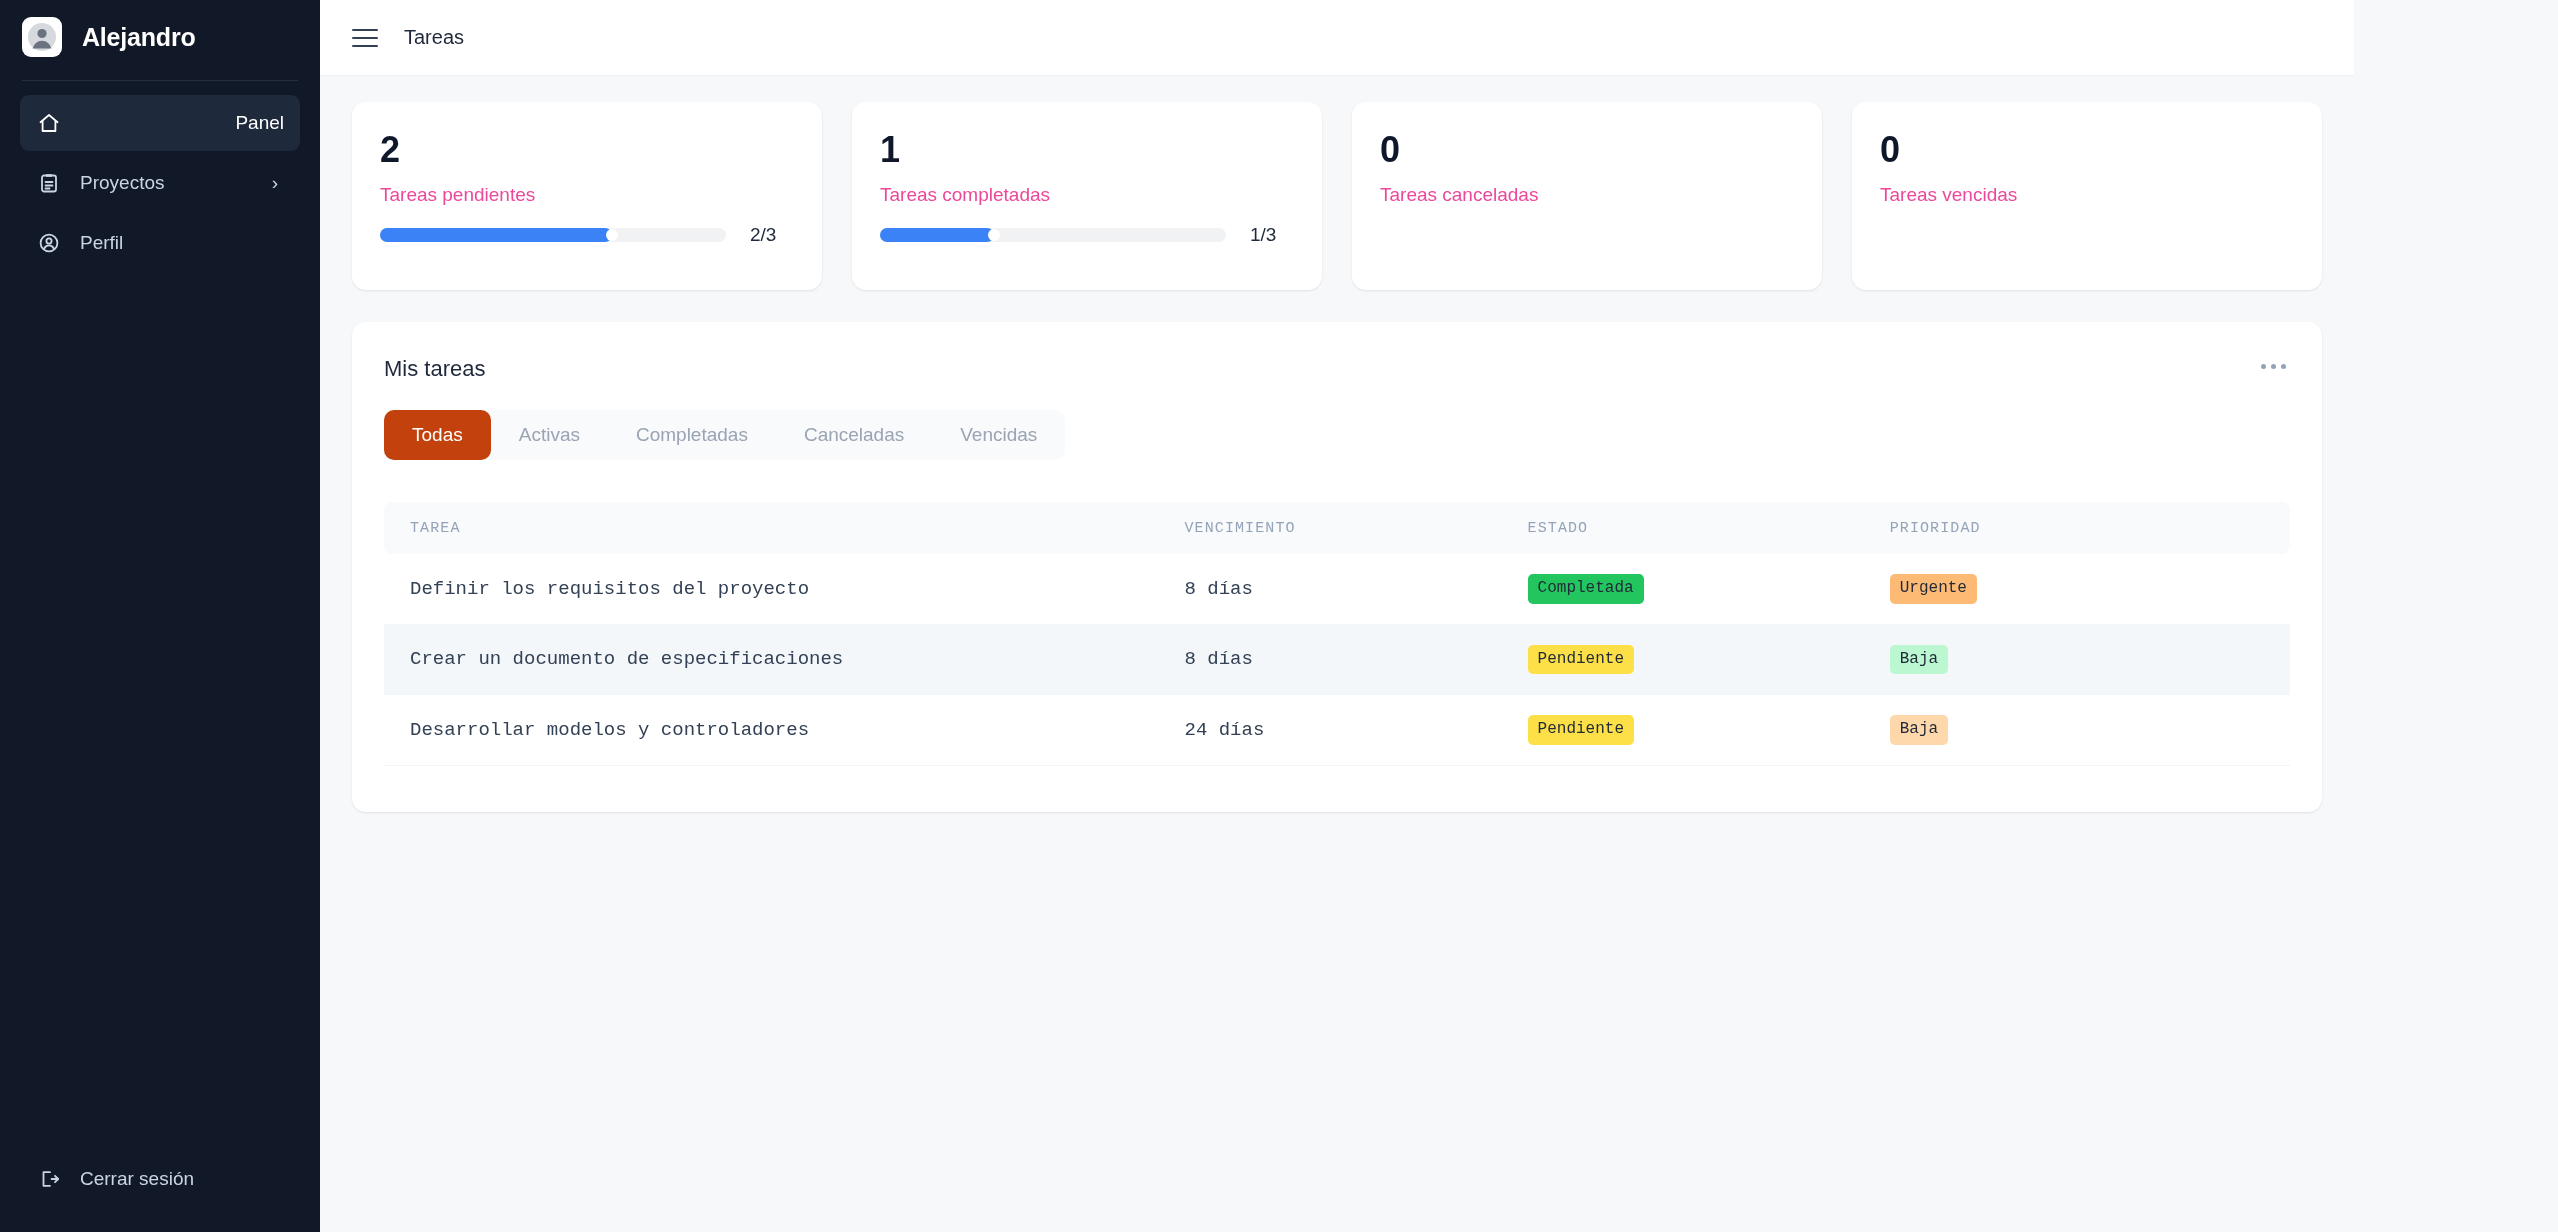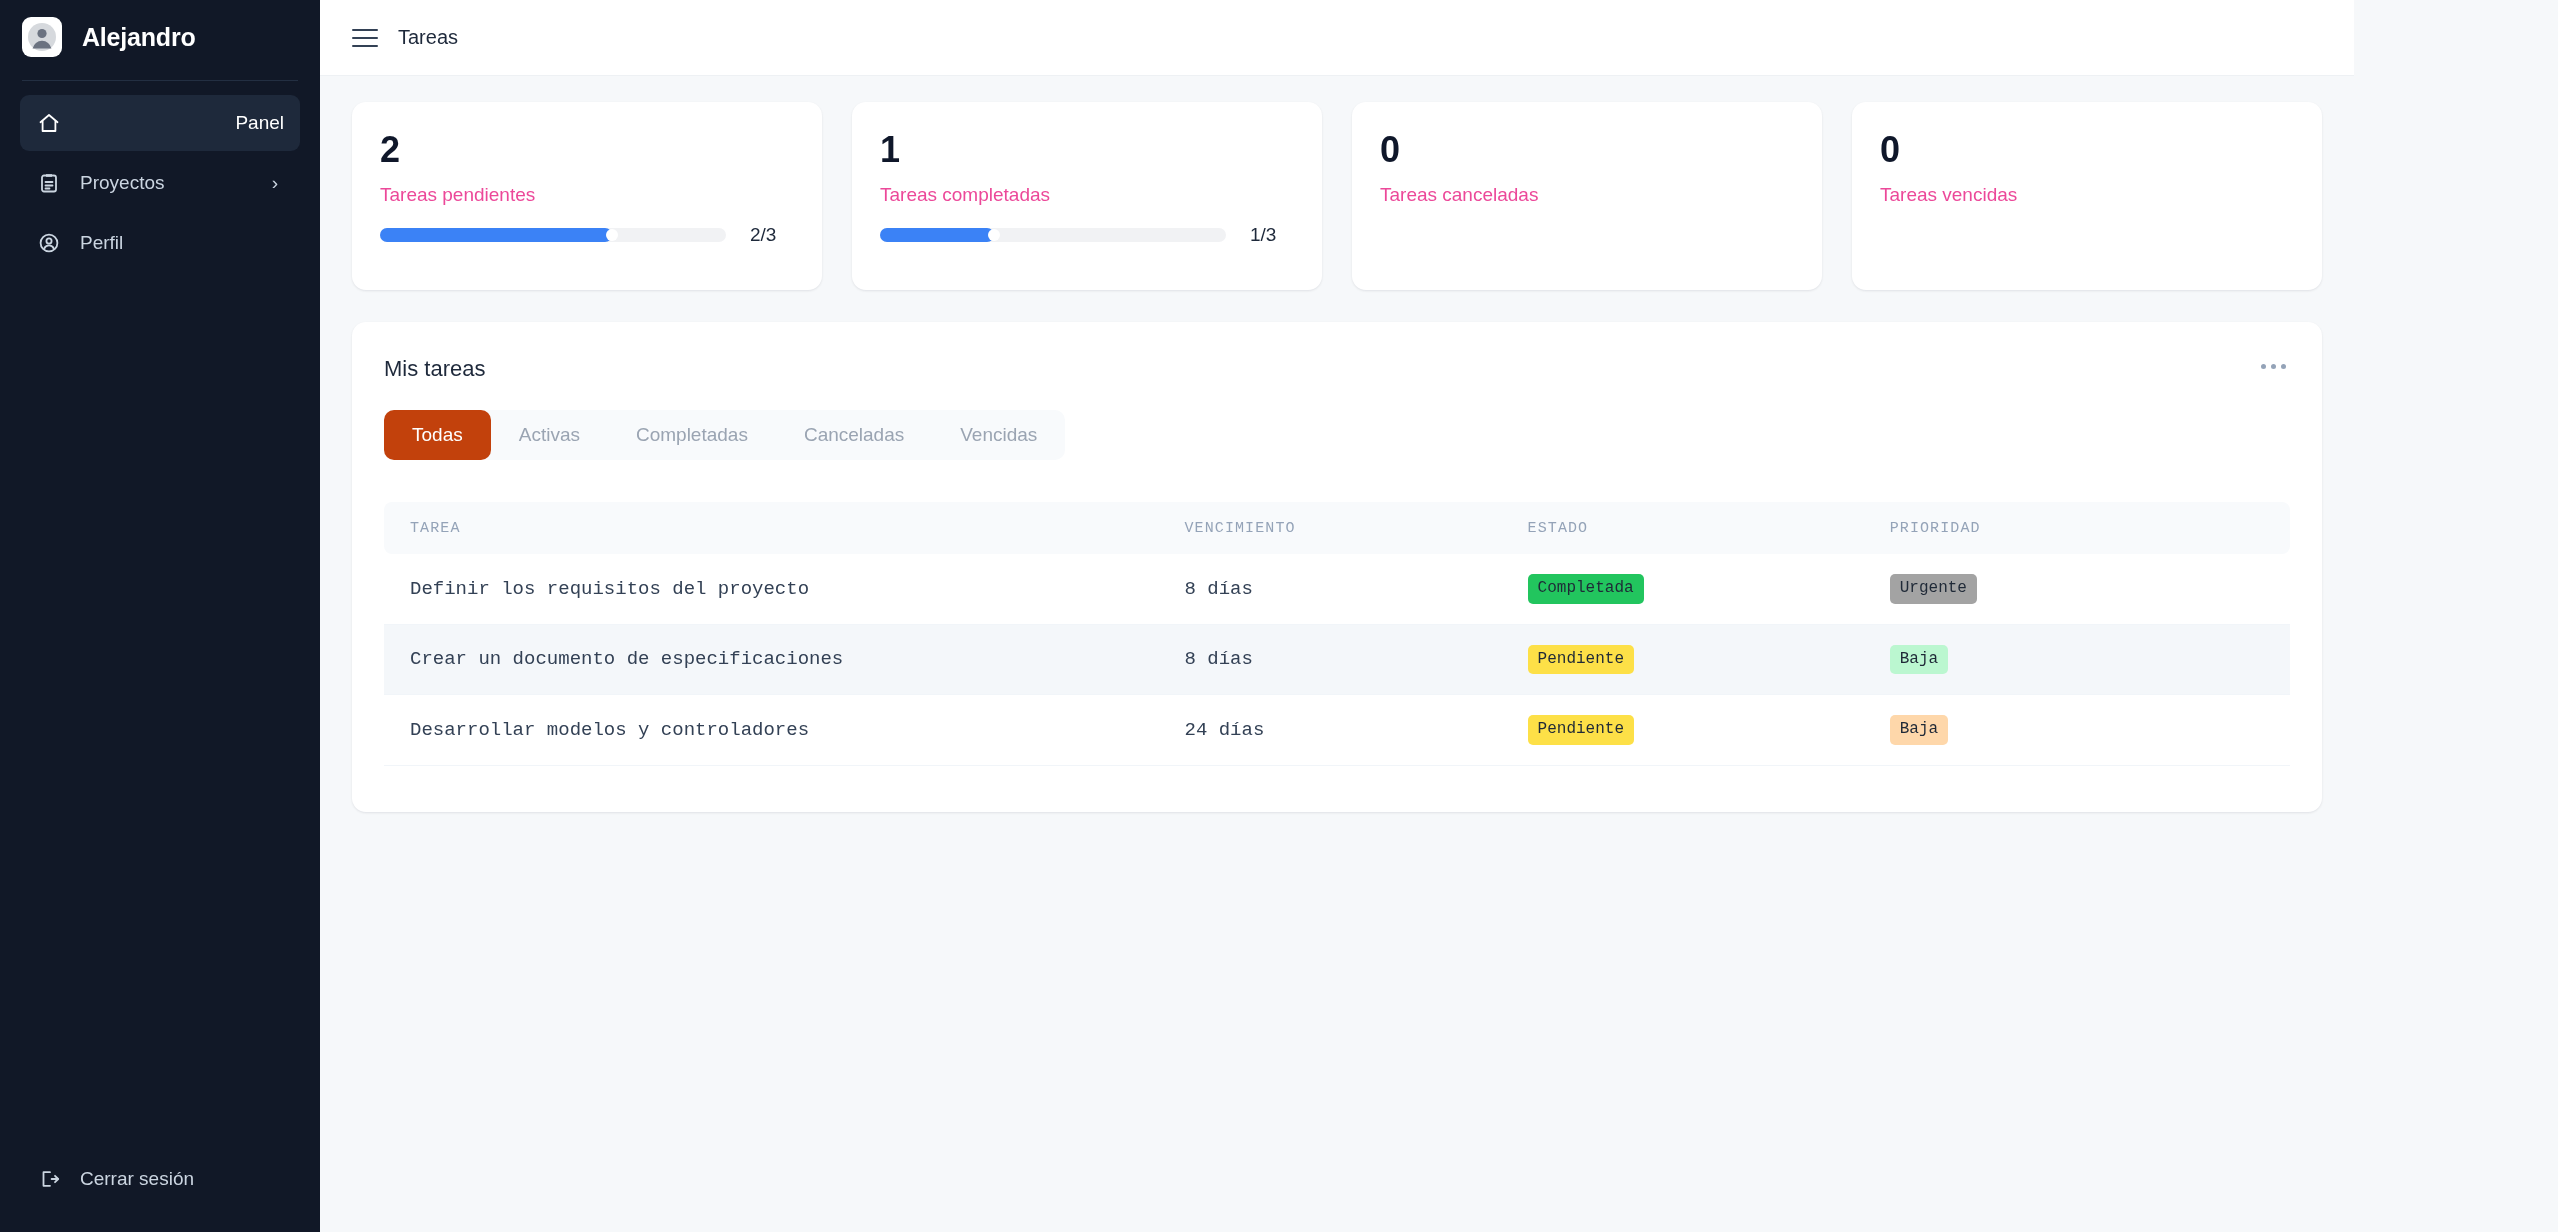--- a/index.html
+++ b/index.html
@@ -62,21 +62,21 @@
     height: 50px; padding: 0 16px;
     color: #cbd5e1; font-size: 19px; cursor: pointer;
     border-radius: 9px;
   }
 
   
   .main { flex: 1; display: flex; flex-direction: column; min-width: 0; height: 1232px; background: #f6f8fa; }
 
   .topbar {
     height: 76px; background: #ffffff;
-    display: flex; align-items: center; gap: 20px;
+    display: flex; align-items: center; gap: 26px;
     padding: 0 32px;
     flex: 0 0 76px;
     border-bottom: 1px solid #eef1f4;
   }
   .hamburger { width: 26px; height: 26px; cursor: pointer; display: flex; flex-direction: column; justify-content: center; gap: 6px; }
   .hamburger span { display: block; height: 2px; background: #334155; border-radius: 1px; }
   .topbar-title { font-size: 20px; color: #1e293b; }
 
   .content { flex: 1; padding: 26px 32px 0 32px; overflow: hidden; }
 
@@ -302,21 +302,21 @@
           </thead>
           <tbody>
 
             <tr>
               <td>Definir los requisitos del proyecto</td>
               <td class="due">8 días</td>
               <td>
                 <span class="badge" id="st0" style="background: rgb(34, 197, 94);">Completada</span>
               </td>
               <td>
-                <span class="badge" id="pr0" style="background: #a3a3a3;">Urgente</span>
+                <span class="badge" id="pr0" style="background: #fdba74;">Urgente</span>
               </td>
             </tr>
 
             <tr class="highlight">
               <td>Crear un documento de especificaciones</td>
               <td class="due">8 días</td>
               <td>
                 <span class="badge" id="st1" style="background: rgb(253, 224, 71);">Pendiente</span>
               </td>
               <td>

